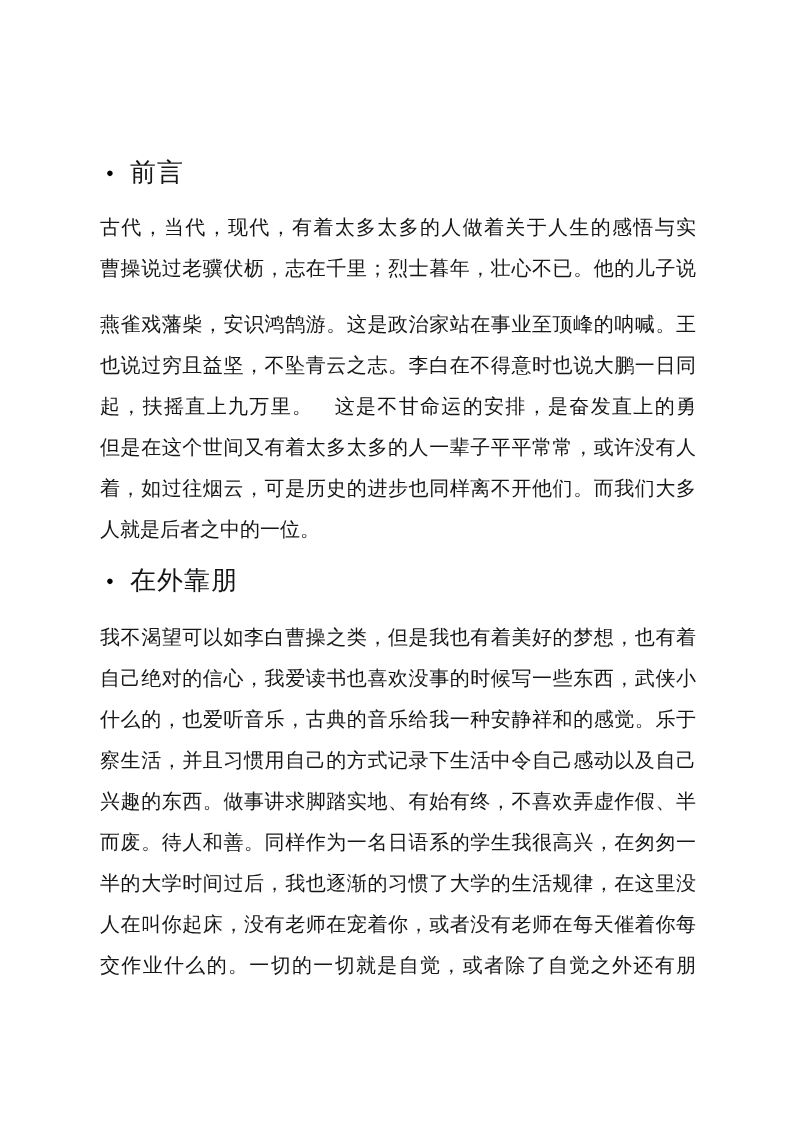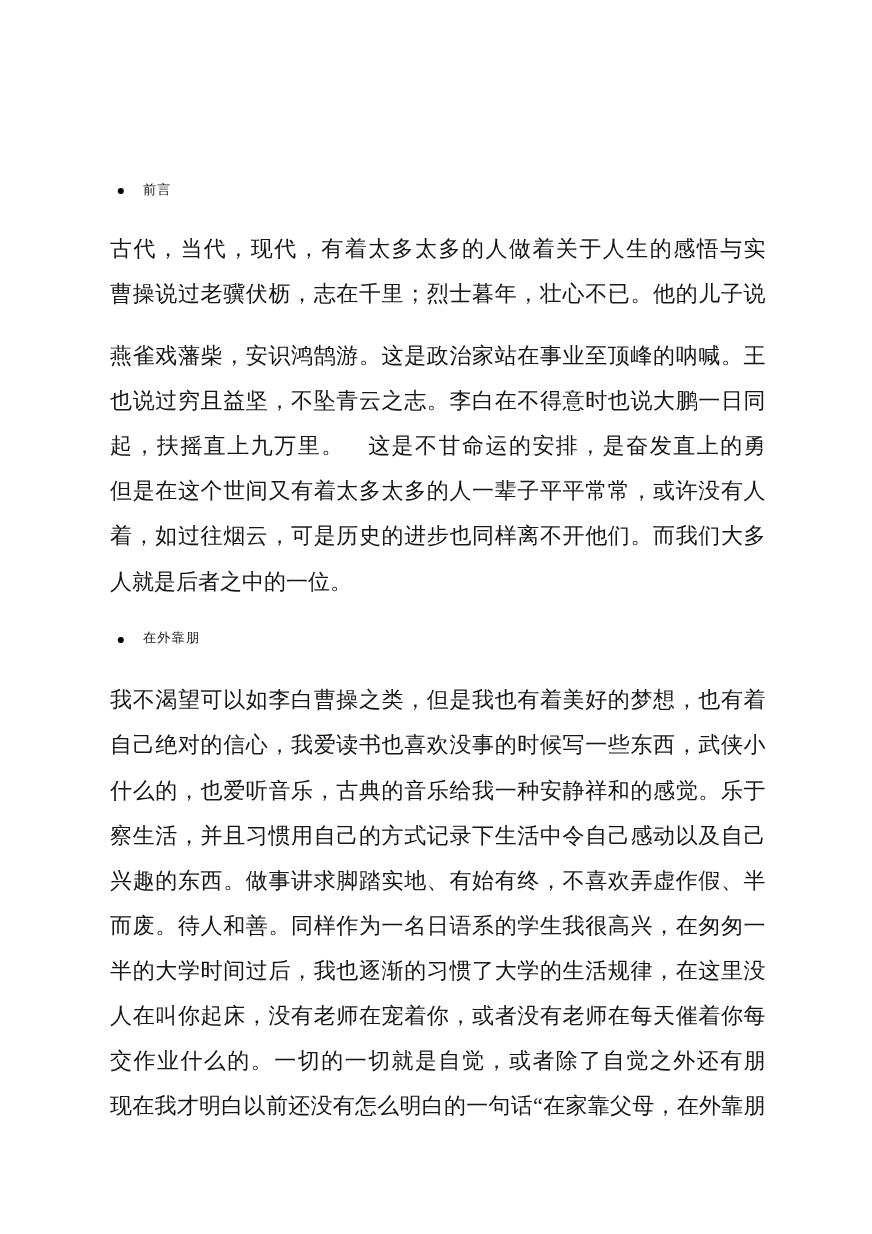--- a/index.html
+++ b/index.html
@@ -28,21 +28,21 @@
   }
   .bullet {
     width: 30px;
     box-sizing: border-box;
     padding-left: 6px;
     font-size: 13px;
     color: #000000;
     flex: 0 0 30px;
   }
   .heading-text {
-    font-size: 12px;
+    font-size: 26px;
     letter-spacing: 1px;
     color: #161616;
   }
   .para { margin: 0; }
   .para-1a { margin-top: 14px; }
   .para-1b { margin-top: 15px; }
   .heading-2 { margin-top: 10px; }
   .para-2  { margin-top: 16px; }
   .line {
     height: 41px;
@@ -91,17 +91,16 @@
     <div class="para para-2">
       <div class="line">我不渴望可以如李白曹操之类，但是我也有着美好的梦想，也有着对</div>
       <div class="line">自己绝对的信心，我爱读书也喜欢没事的时候写一些东西，武侠小说</div>
       <div class="line">什么的，也爱听音乐，古典的音乐给我一种安静祥和的感觉。乐于观</div>
       <div class="line">察生活，并且习惯用自己的方式记录下生活中令自己感动以及自己感</div>
       <div class="line">兴趣的东西。做事讲求脚踏实地、有始有终，不喜欢弄虚作假、半途</div>
       <div class="line">而废。待人和善。同样作为一名日语系的学生我很高兴，在匆匆一年</div>
       <div class="line">半的大学时间过后，我也逐渐的习惯了大学的生活规律，在这里没有</div>
       <div class="line">人在叫你起床，没有老师在宠着你，或者没有老师在每天催着你每天</div>
       <div class="line">交作业什么的。一切的一切就是自觉，或者除了自觉之外还有朋友。</div>
-      <div class="line">现在我才明白以前还没有怎么明白的一句话“在家靠父母，在外靠朋</div>
     </div>
 
   </div>
 </div>
 
 </body></html>

